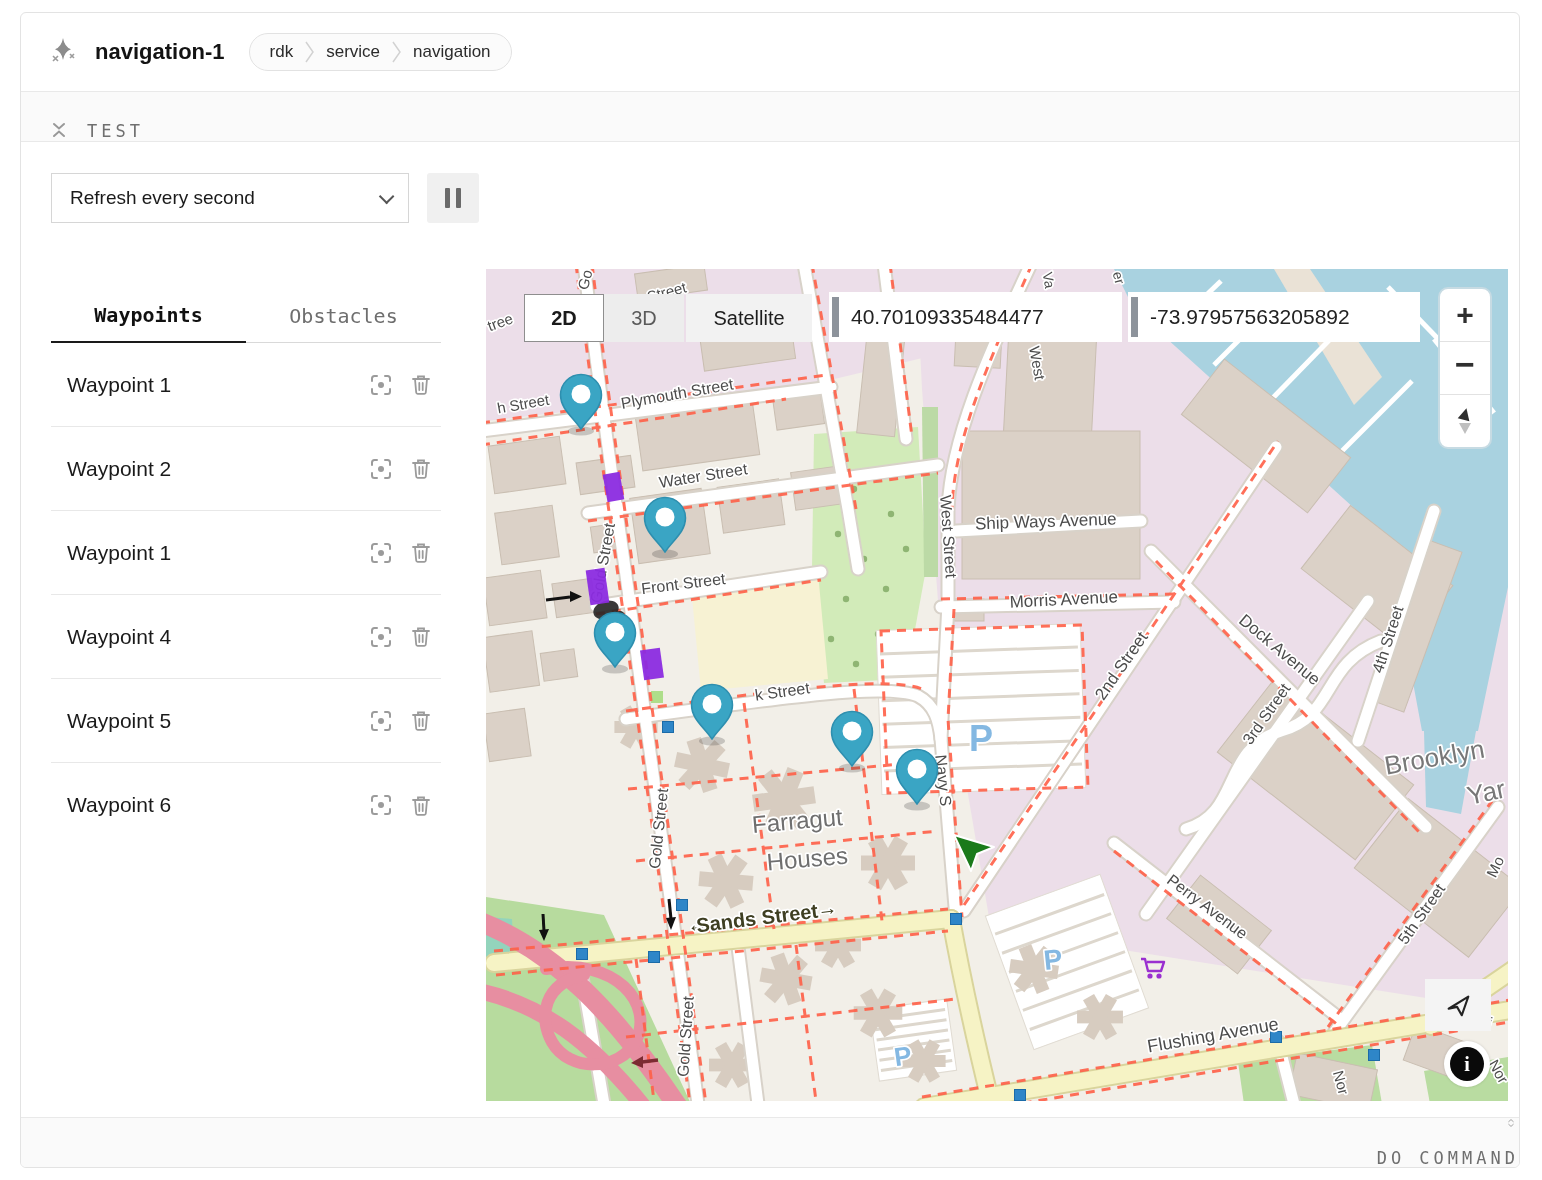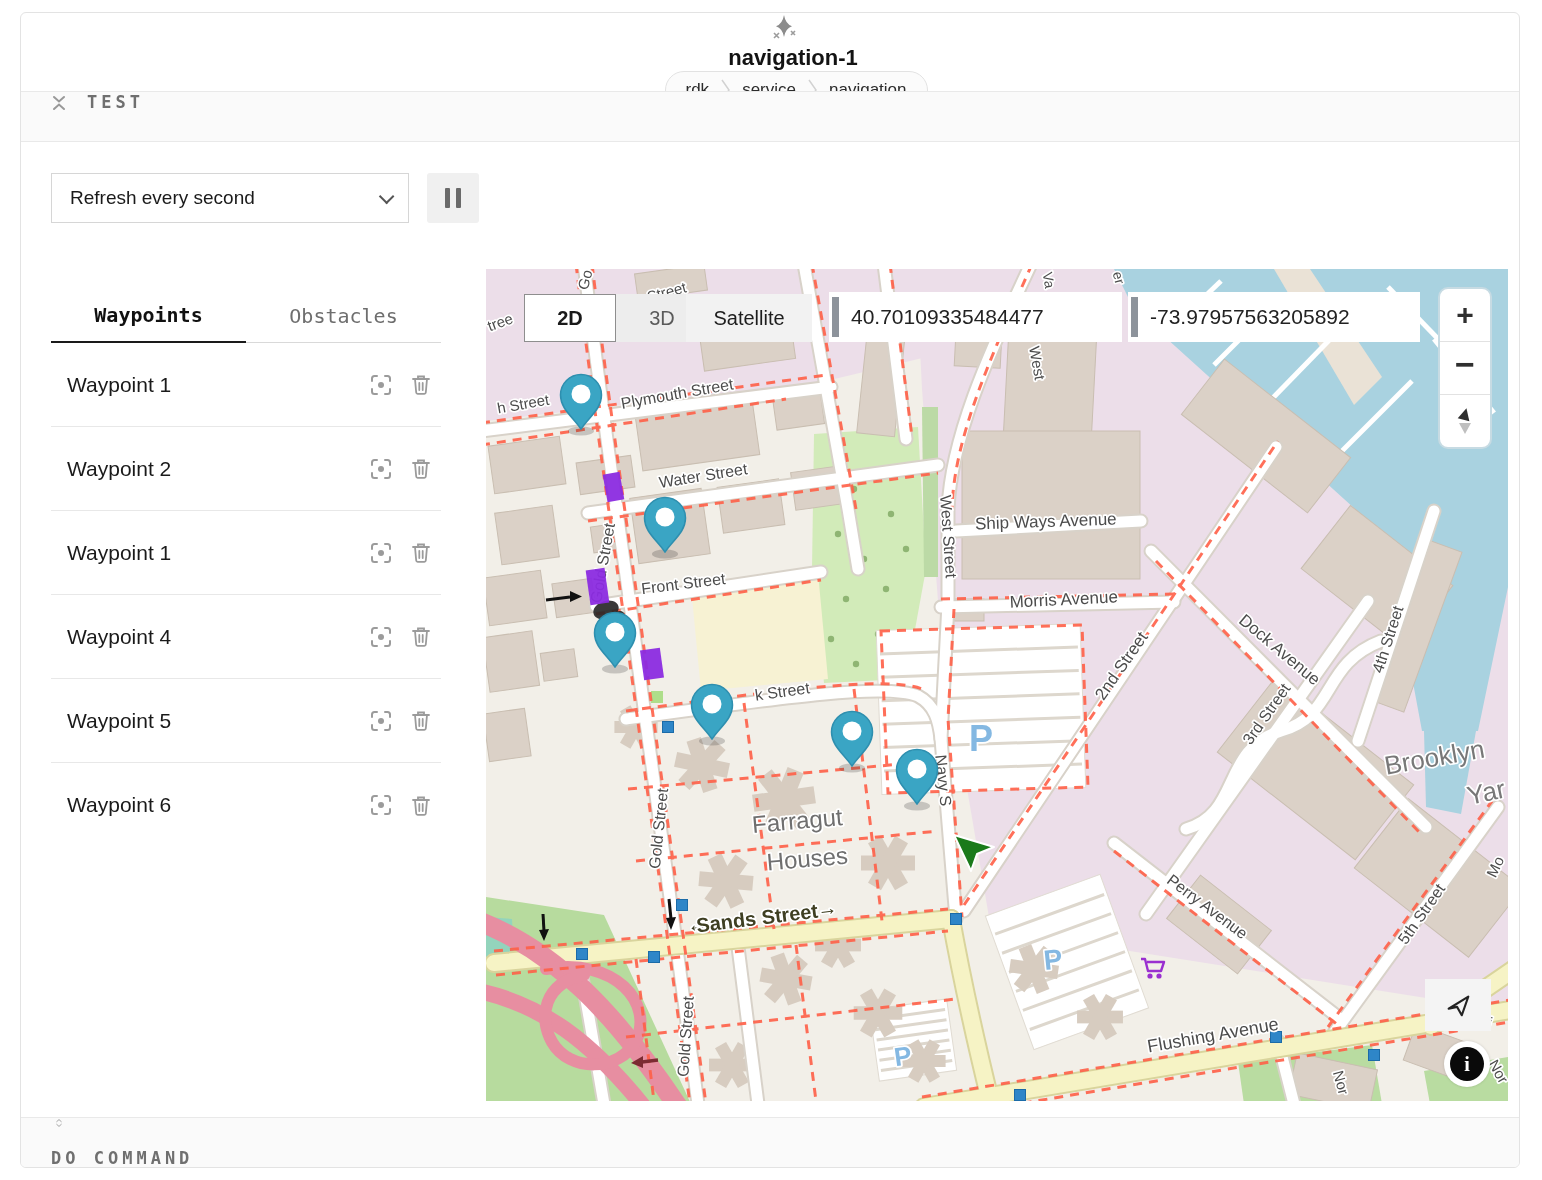--- a/index.html
+++ b/index.html
@@ -1,29 +1,29 @@
 <!DOCTYPE html>
 <html><head>
 <meta charset="utf-8">
 <style>
   * { box-sizing: border-box; }
   html,body { margin:0; padding:0; background:#fff; }
   body { width:1542px; height:1180px; overflow:hidden; font-family:"Liberation Sans", sans-serif; position:relative; }
   .card { position:absolute; left:20px; top:12px; width:1500px; height:1156px; background:#fff;
           border:1px solid #e3e3e3; border-radius:6px; overflow:hidden; }
   
-  .header { position:absolute; left:0; top:0; right:0; height:78px; display:flex; align-items:center; padding-left:28px;flex-direction:column; }
+  .header { position:absolute; left:0; top:0; right:0; height:78px; display:flex; align-items:center; padding-left:28px; }
   .hd-title { font-size:22px; font-weight:700; color:#131313; margin-left:18px; }
   .crumb { display:flex; align-items:center; gap:12px; height:38px; margin-left:24px; padding:16px 20px;
            border:1px solid #e2e2e2; border-radius:19px; background:#fbfbfb; }
   .crumb span { font-size:17px; color:#2b2b2b; }
   .crumb svg { display:block; }
   
-  .bar { position:absolute; left:0; right:0; height:51px; background:#fafafa; display:flex; align-items:flex-start;
-         gap:20px; padding-left:30px; border-top:1px solid #e9e9e9; border-bottom:1px solid #e9e9e9;font-weight:bold; }
+  .bar { position:absolute; left:0; right:0; height:51px; background:#fafafa; display:flex; align-items:flex-end;
+         gap:20px; padding-left:30px; border-top:1px solid #e9e9e9; border-bottom:1px solid #e9e9e9; }
   .bar .bar-label { font-family:"DejaVu Sans Mono", monospace; font-size:17px; letter-spacing:4px; color:#6f6f6f; }
   #test-bar { top:78px; }
   #do-bar { top:1104px; border-bottom:none;flex-direction:column; }
   
   .select { position:absolute; left:30px; top:160px; width:358px; height:50px; border:1px solid #d6d6d6;
             display:flex; align-items:center; padding:16px 18px; background:#fff; cursor:pointer; }
   .select .sel-label { font-size:19px; color:#1a1a1a; }
   .select .chev { margin-left:auto; width:11px; height:11px; border-right:2px solid #555; border-bottom:2px solid #555;
                   transform:rotate(45deg) translateY(-3px); }
   .pause-btn { position:absolute; left:406px; top:160px; width:52px; height:50px; background:#f0f0f0; border-radius:3px;
@@ -38,21 +38,21 @@
   .tab.active { color:#111; font-weight:700; border-bottom:2px solid #1a1a1a; }
   .wp-row { height:84px; display:flex; align-items:center; border-bottom:1px solid #e8e8e8; padding:0 0 0 16px; }
   .wp-row:last-child { border-bottom:none; }
   .wp-label { font-size:21px; color:#1a1a1a; flex-grow:1; }
   .icon-btn { width:40px; height:40px; display:flex; align-items:center; justify-content:center; cursor:pointer; }
   
   .map { position:absolute; left:465px; top:256px; width:1022px; height:832px; background:#f2efe8; overflow:hidden; }
   .map svg.basemap { position:absolute; left:0; top:0; }
   .ctl { position:absolute; font-family:"Liberation Sans", sans-serif; }
   .mode-group { left:38px; top:25px; display:flex; }
-  .mode-btn { width:92px; height:48px; display:flex; align-items:center; justify-content:center; font-size:20px; cursor:pointer; }
+  .mode-btn { width:80px; height:48px; display:flex; align-items:center; justify-content:center; font-size:20px; cursor:pointer; }
   .mode-2d { background:#fff; border:1px solid #8e8e8e; font-weight:700; color:#1a1a1a; }
   .mode-3d { background:#ededed; color:#5a5a5a; }
   .sat-btn { left:200px; top:25px; width:126px; height:48px; background:#f2f2f2; display:flex; align-items:center;
              justify-content:center; font-size:20px; color:#1d1d1d; cursor:pointer; }
   .coord { top:23px; height:50px; background:#fff; display:flex; align-items:center; padding-left:3px; }
   .coord .accent { width:7px; height:40px; background:#8d939b; margin-right:10px; flex:none; }
   .coord input { border:none; outline:none; font-size:21px; color:#222; width:100%; font-family:"Liberation Sans", sans-serif; background:transparent; }
   #coord-lat { left:343px; width:293px; }
   #coord-lng { left:642px; width:292px; }
   .zoomctl { left:952px; top:18px; width:54px; height:162px; background:#fff; border:2px solid #c7dbe3; border-radius:10px;

